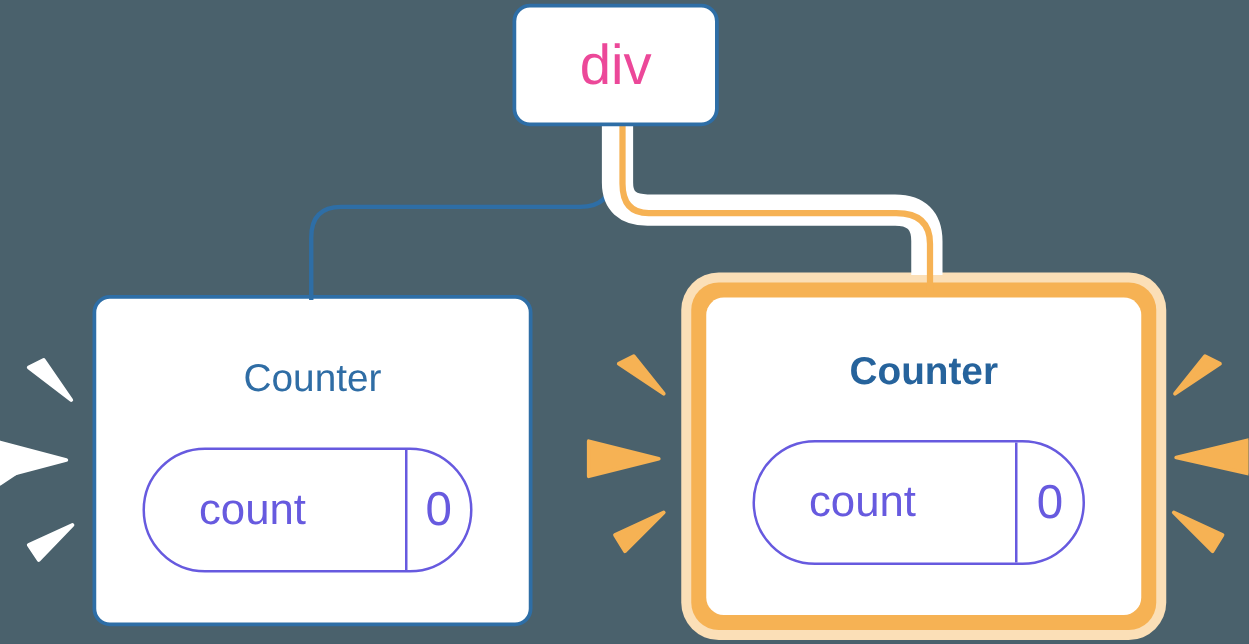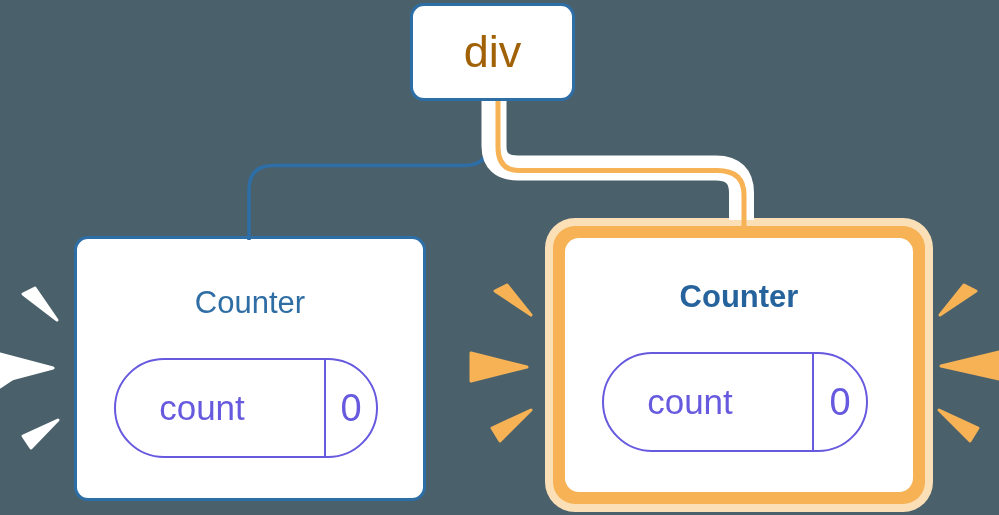--- a/index.html
+++ b/index.html
@@ -22,21 +22,21 @@
     background: #FFFFFF;
     border: 3.5px solid #2E6EA6;
     border-radius: 14px;
     box-sizing: border-box;
   }
   .root-node {
     left: 410px; top: 3px;
     width: 165px; height: 98px;
     z-index: 4;
     display: flex; align-items: center; justify-content: center;
-    font-size: 45px; font-weight: 500; color: #a16207;
+    font-size: 45px; font-weight: 500; color: #ec4899;
   }
   .counter-left {
     left: 74px; top: 236px;
     width: 352px; height: 265px;
     z-index: 2;
   }
   .glow {
     position: absolute;
     left: 545px; top: 218px;
     width: 388px; height: 294px;

